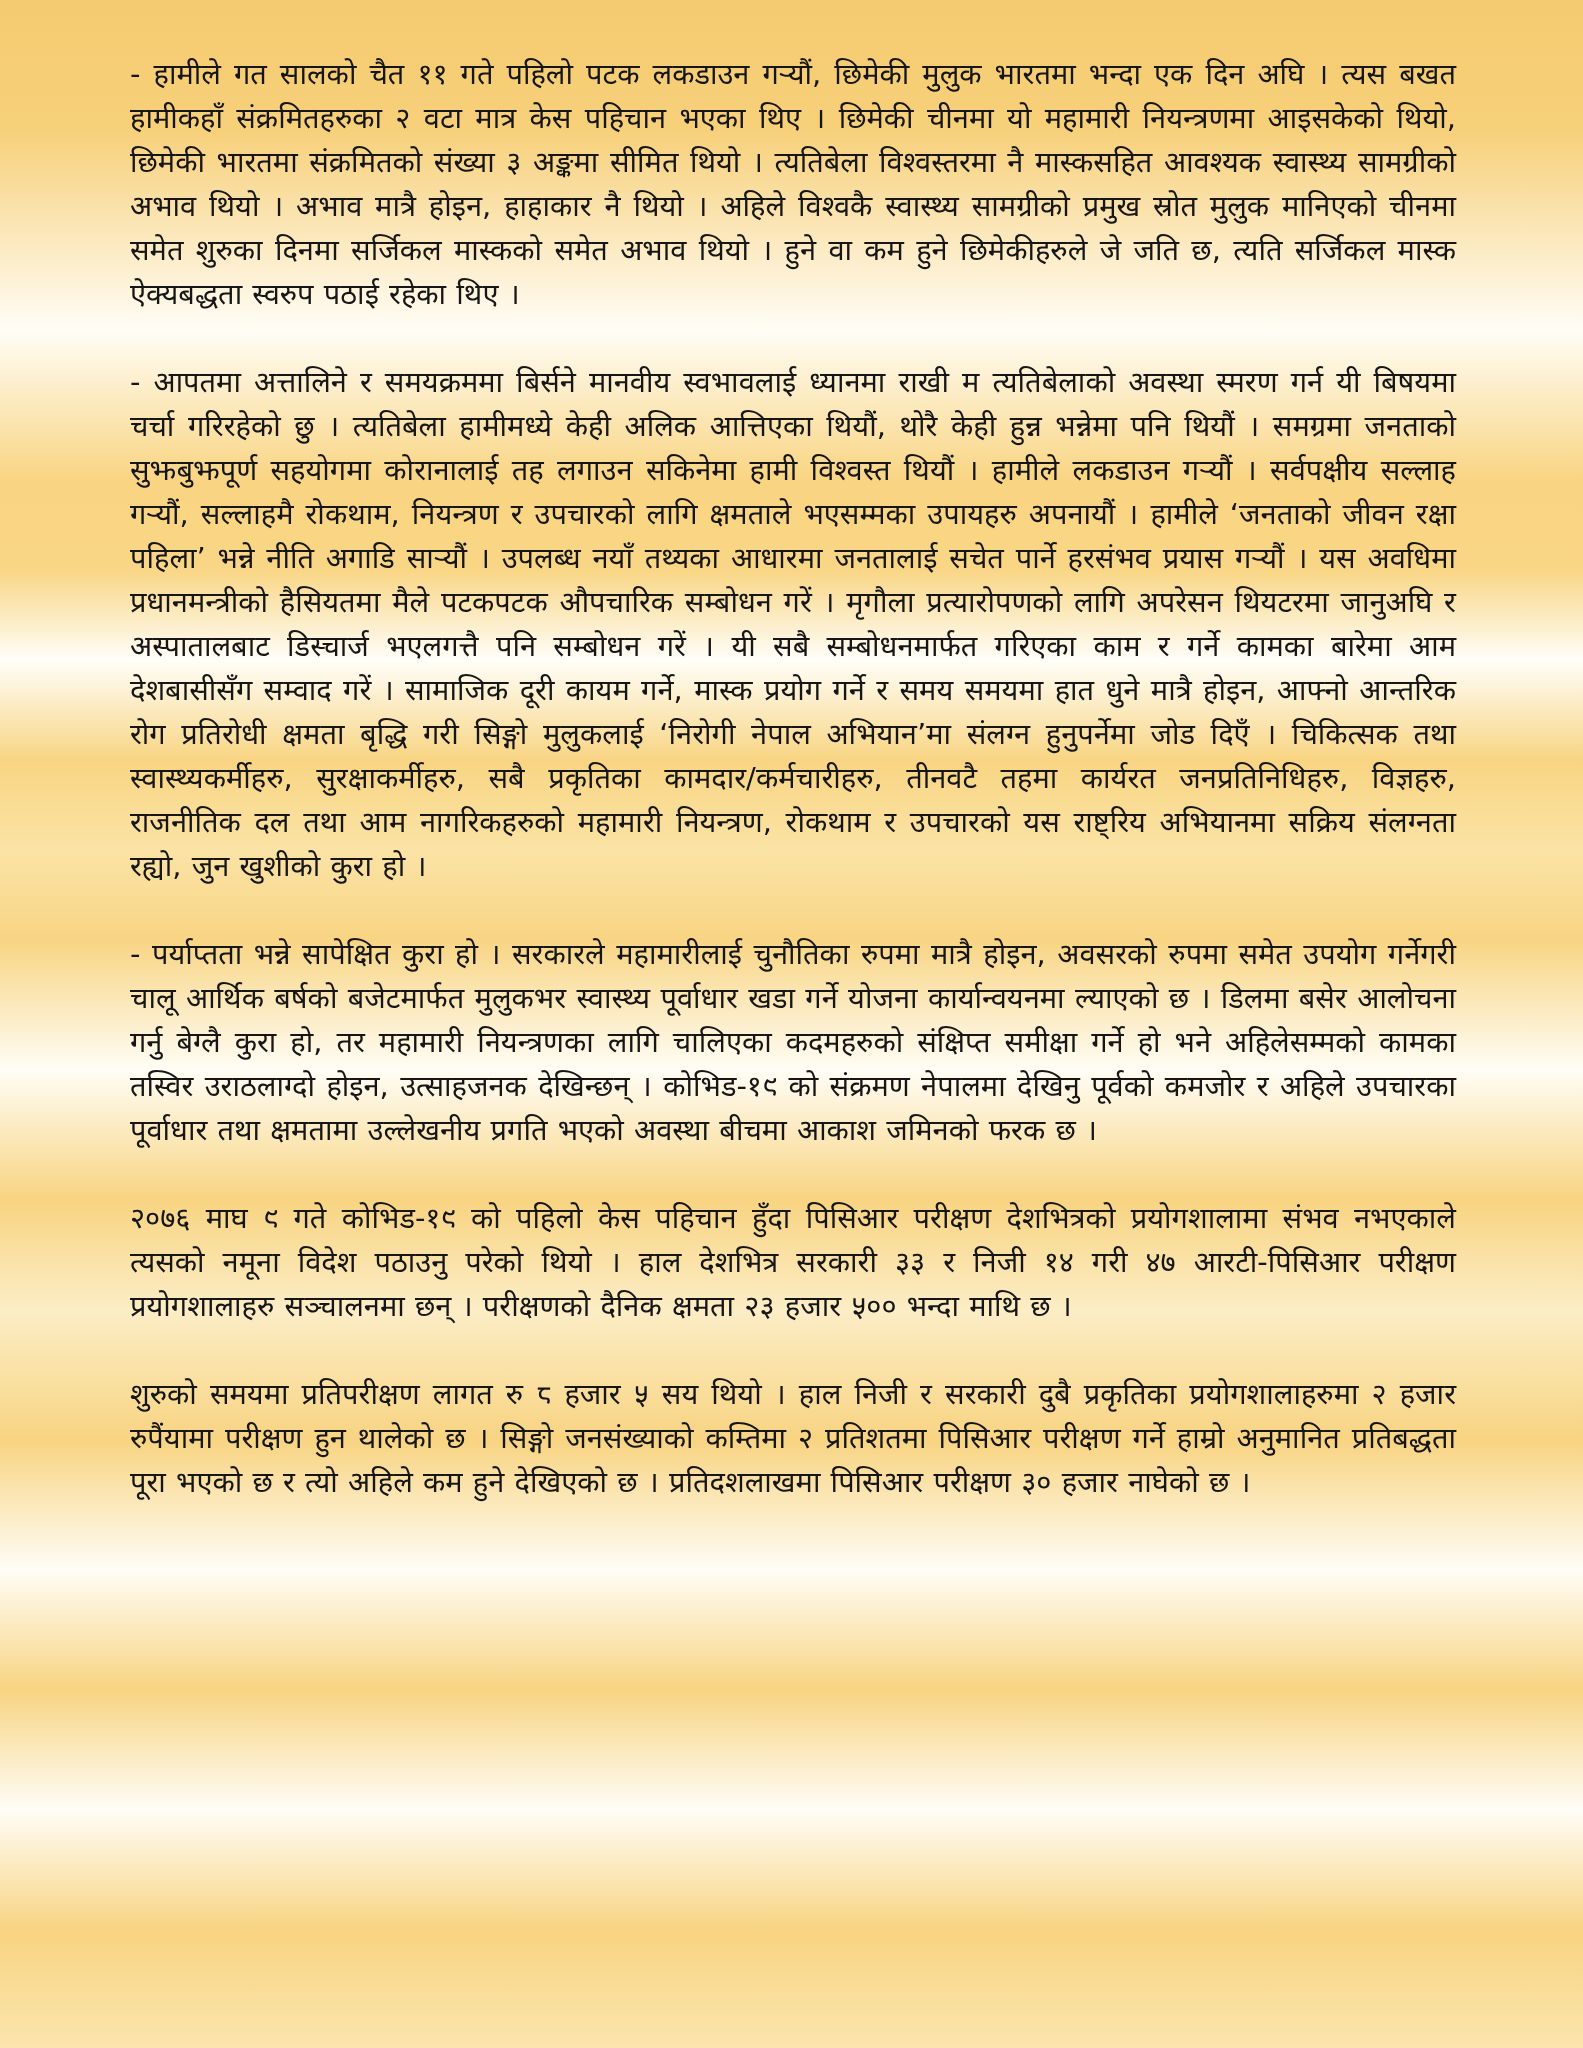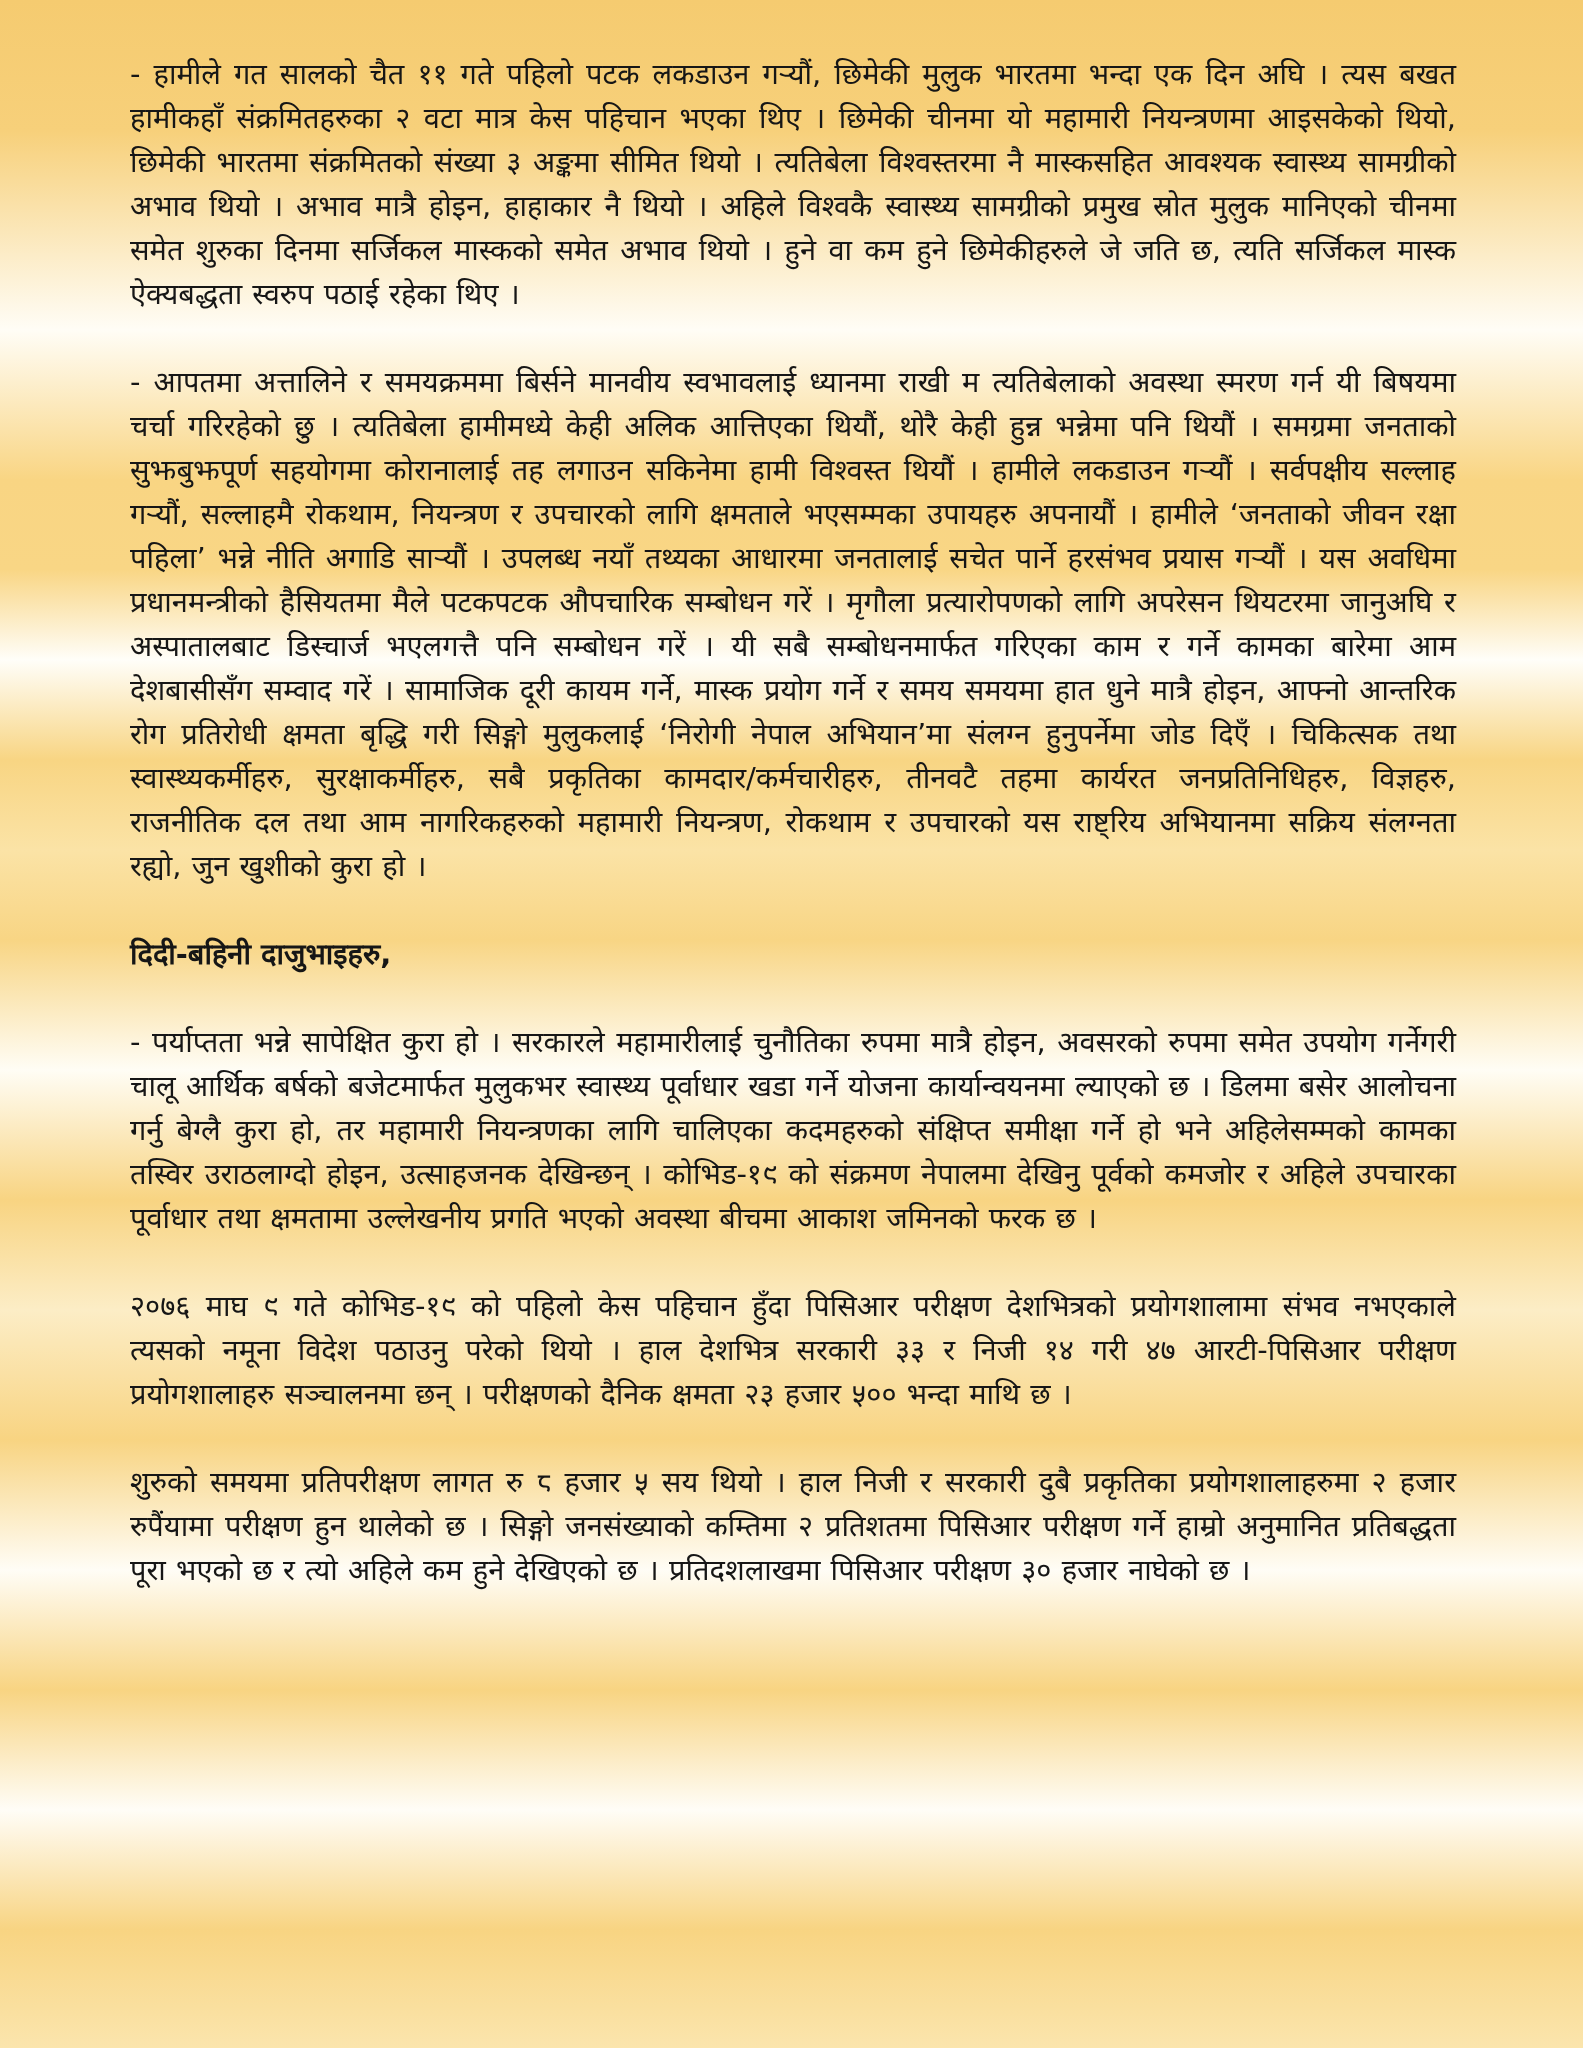--- a/index.html
+++ b/index.html
@@ -49,18 +49,17 @@
     text-align: left;
   }
 </style>
 </head>
 <body>
 
 <div class="page">
   <div class="content">
     <p class="para">- हामीले गत सालको चैत ११ गते पहिलो पटक लकडाउन गऱ्यौं, छिमेकी मुलुक भारतमा भन्दा एक दिन अघि । त्यस बखत हामीकहाँ संक्रमितहरुका २ वटा मात्र केस पहिचान भएका थिए । छिमेकी चीनमा यो महामारी नियन्त्रणमा आइसकेको थियो, छिमेकी भारतमा संक्रमितको संख्या ३ अङ्कमा सीमित थियो । त्यतिबेला विश्वस्तरमा नै मास्कसहित आवश्यक स्वास्थ्य सामग्रीको अभाव थियो । अभाव मात्रै होइन, हाहाकार नै थियो । अहिले विश्वकै स्वास्थ्य सामग्रीको प्रमुख स्रोत मुलुक मानिएको चीनमा समेत शुरुका दिनमा सर्जिकल मास्कको समेत अभाव थियो । हुने वा कम हुने छिमेकीहरुले जे जति छ, त्यति सर्जिकल मास्क ऐक्यबद्धता स्वरुप पठाई रहेका थिए ।</p>
     <p class="para">- आपतमा अत्तालिने र समयक्रममा बिर्सने मानवीय स्वभावलाई ध्यानमा राखी म त्यतिबेलाको अवस्था स्मरण गर्न यी बिषयमा चर्चा गरिरहेको छु । त्यतिबेला हामीमध्ये केही अलिक आत्तिएका थियौं, थोरै केही हुन्न भन्नेमा पनि थियौं । समग्रमा जनताको सुझबुझपूर्ण सहयोगमा कोरानालाई तह लगाउन सकिनेमा हामी विश्वस्त थियौं । हामीले लकडाउन गऱ्यौं । सर्वपक्षीय सल्लाह गऱ्यौं, सल्लाहमै रोकथाम, नियन्त्रण र उपचारको लागि क्षमताले भएसम्मका उपायहरु अपनायौं । हामीले ‘जनताको जीवन रक्षा पहिला’ भन्ने नीति अगाडि साऱ्यौं । उपलब्ध नयाँ तथ्यका आधारमा जनतालाई सचेत पार्ने हरसंभव प्रयास गऱ्यौं । यस अवधिमा प्रधानमन्त्रीको हैसियतमा मैले पटकपटक औपचारिक सम्बोधन गरें । मृगौला प्रत्यारोपणको लागि अपरेसन थियटरमा जानुअघि र अस्पातालबाट डिस्चार्ज भएलगत्तै पनि सम्बोधन गरें । यी सबै सम्बोधनमार्फत गरिएका काम र गर्ने कामका बारेमा आम देशबासीसँग सम्वाद गरें । सामाजिक दूरी कायम गर्ने, मास्क प्रयोग गर्ने र समय समयमा हात धुने मात्रै होइन, आफ्नो आन्तरिक रोग प्रतिरोधी क्षमता बृद्धि गरी सिङ्गो मुलुकलाई ‘निरोगी नेपाल अभियान’मा संलग्न हुनुपर्नेमा जोड दिएँ । चिकित्सक तथा स्वास्थ्यकर्मीहरु, सुरक्षाकर्मीहरु, सबै प्रकृतिका कामदार/कर्मचारीहरु, तीनवटै तहमा कार्यरत जनप्रतिनिधिहरु, विज्ञहरु, राजनीतिक दल तथा आम नागरिकहरुको महामारी नियन्त्रण, रोकथाम र उपचारको यस राष्ट्रिय अभियानमा सक्रिय संलग्नता रह्यो, जुन खुशीको कुरा हो ।</p>
-    <p class="heading">दिदी-बहिनी दाजुभाइहरु,</p>
     <p class="para">- पर्याप्तता भन्ने सापेक्षित कुरा हो । सरकारले महामारीलाई चुनौतिका रुपमा मात्रै होइन, अवसरको रुपमा समेत उपयोग गर्नेगरी चालू आर्थिक बर्षको बजेटमार्फत मुलुकभर स्वास्थ्य पूर्वाधार खडा गर्ने योजना कार्यान्वयनमा ल्याएको छ । डिलमा बसेर आलोचना गर्नु बेग्लै कुरा हो, तर महामारी नियन्त्रणका लागि चालिएका कदमहरुको संक्षिप्त समीक्षा गर्ने हो भने अहिलेसम्मको कामका तस्विर उराठलाग्दो होइन, उत्साहजनक देखिन्छन् । कोभिड-१९ को संक्रमण नेपालमा देखिनु पूर्वको कमजोर र अहिले उपचारका पूर्वाधार तथा क्षमतामा उल्लेखनीय प्रगति भएको अवस्था बीचमा आकाश जमिनको फरक छ ।</p>
     <p class="para">२०७६ माघ ९ गते कोभिड-१९ को पहिलो केस पहिचान हुँदा पिसिआर परीक्षण देशभित्रको प्रयोगशालामा संभव नभएकाले त्यसको नमूना विदेश पठाउनु परेको थियो । हाल देशभित्र सरकारी ३३ र निजी १४ गरी ४७ आरटी-पिसिआर परीक्षण प्रयोगशालाहरु सञ्चालनमा छन् । परीक्षणको दैनिक क्षमता २३ हजार ५०० भन्दा माथि छ ।</p>
     <p class="para">शुरुको समयमा प्रतिपरीक्षण लागत रु ८ हजार ५ सय थियो । हाल निजी र सरकारी दुबै प्रकृतिका प्रयोगशालाहरुमा २ हजार रुपैंयामा परीक्षण हुन थालेको छ । सिङ्गो जनसंख्याको कम्तिमा २ प्रतिशतमा पिसिआर परीक्षण गर्ने हाम्रो अनुमानित प्रतिबद्धता पूरा भएको छ र त्यो अहिले कम हुने देखिएको छ । प्रतिदशलाखमा पिसिआर परीक्षण ३० हजार नाघेको छ ।</p>
   </div>
 </div>
 
 </body></html>

